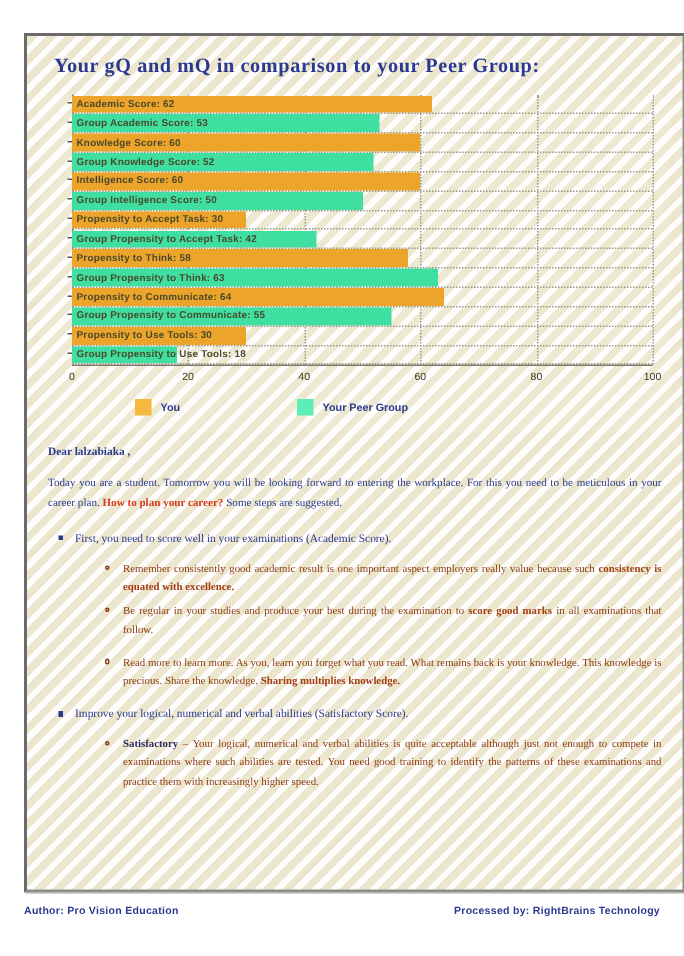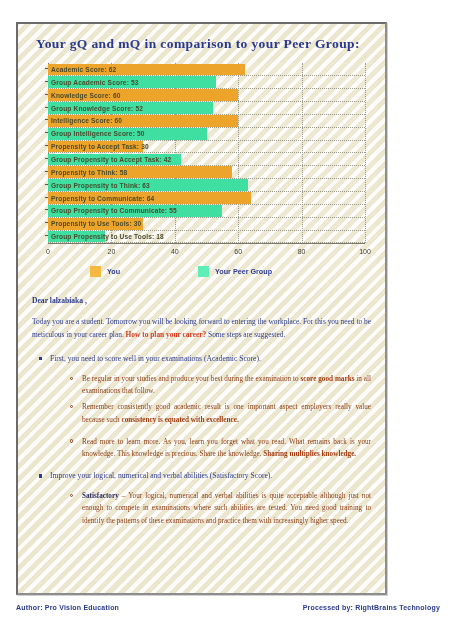--- a/index.html
+++ b/index.html
@@ -11,21 +11,21 @@
     font-family: "Liberation Serif", serif;
     overflow: hidden;
     position: relative;
   }
 
   
   #report-card {
     position: absolute;
     left: 16px;
     top: 22px;
-    width: 371px;
+    width: 441px;
     height: 573px;
     border: 2px solid #6b6b6b;
     border-right-color: #8d8d8d;
     border-bottom-color: #8d8d8d;
     background-color: #f6f3e4;
     background-image:
       repeating-linear-gradient(
         -45deg,
         rgba(255,255,255,0.85) 0px,
         rgba(255,255,255,0.85) 4px,
@@ -343,22 +343,22 @@
     <p id="intro-paragraph">
       <span>Today you are a student. Tomorrow you will be looking forward to entering the workplace. For this you need to be meticulous in your career plan.</span>
       <span class="hl-red">How to plan your career?</span>
       <span>Some steps are suggested.</span>
     </p>
 
     <div id="sections">
         <div class="section">
           <div class="section-heading"><span class="bullet-square"></span><span>First, you need to score well in your examinations (Academic Score).</span></div>
           <div class="sub-list">
+            <div class="sub-item"><span class="bullet-circle"></span><span>Remember consistently good academic result is  one important aspect employers really value because such </span><span class="hl-rust">consistency is equated with excellence.</span></div>
             <div class="sub-item"><span class="bullet-circle"></span><span>Be regular in your studies and produce your best during the examination to </span><span class="hl-rust">score good marks</span><span> in all examinations that follow.</span></div>
-            <div class="sub-item"><span class="bullet-circle"></span><span>Remember consistently good academic result is  one important aspect employers really value because such </span><span class="hl-rust">consistency is equated with excellence.</span></div>
           </div>
         </div>
         <div class="section">
           <div class="sub-list">
             <div class="sub-item"><span class="bullet-circle"></span><span>Read more to learn more. As you, learn you forget what you read. What remains back is your knowledge. This knowledge is precious. Share the knowledge. </span><span class="hl-rust">Sharing multiplies knowledge.</span></div>
           </div>
         </div>
         <div class="section">
           <div class="section-heading"><span class="bullet-square"></span><span>Improve your logical, numerical and verbal abilities (Satisfactory Score).</span></div>
           <div class="sub-list">

